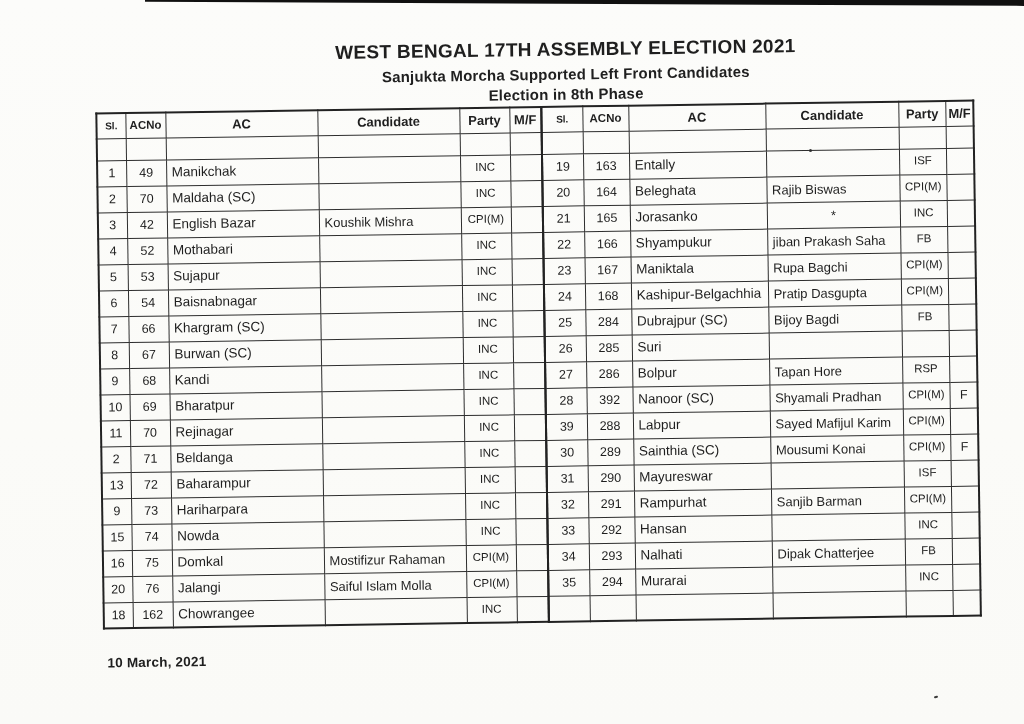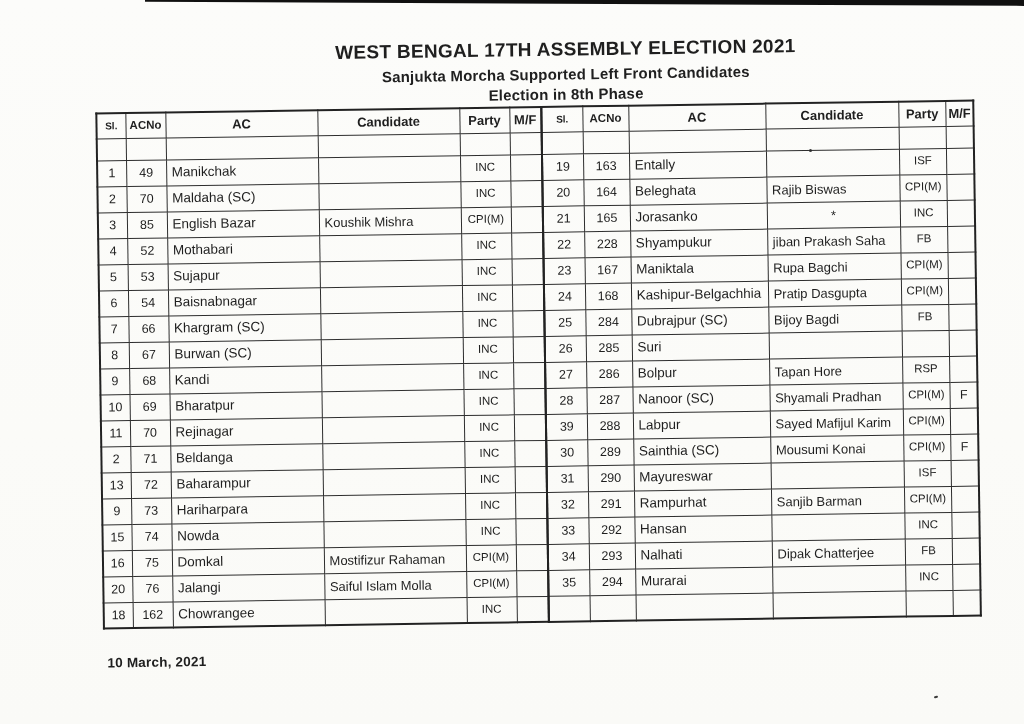--- a/index.html
+++ b/index.html
@@ -114,21 +114,21 @@
             <tr>
               <td class="col-sl">2</td>
               <td class="col-acno">70</td>
               <td class="col-ac">Maldaha (SC)</td>
               <td class="col-candidate"></td>
               <td class="col-party">INC</td>
               <td class="col-mf"></td>
             </tr>
             <tr>
               <td class="col-sl">3</td>
-              <td class="col-acno">85</td>
+              <td class="col-acno">42</td>
               <td class="col-ac">English Bazar</td>
               <td class="col-candidate">Koushik Mishra</td>
               <td class="col-party">CPI(M)</td>
               <td class="col-mf"></td>
             </tr>
             <tr>
               <td class="col-sl">4</td>
               <td class="col-acno">52</td>
               <td class="col-ac">Mothabari</td>
               <td class="col-candidate"></td>
@@ -297,21 +297,21 @@
             <tr>
               <td class="col-sl">21</td>
               <td class="col-acno">165</td>
               <td class="col-ac">Jorasanko</td>
               <td class="col-candidate center">*</td>
               <td class="col-party">INC</td>
               <td class="col-mf"></td>
             </tr>
             <tr>
               <td class="col-sl">22</td>
-              <td class="col-acno">228</td>
+              <td class="col-acno">166</td>
               <td class="col-ac">Shyampukur</td>
               <td class="col-candidate">jiban Prakash Saha</td>
               <td class="col-party">FB</td>
               <td class="col-mf"></td>
             </tr>
             <tr>
               <td class="col-sl">23</td>
               <td class="col-acno">167</td>
               <td class="col-ac">Maniktala</td>
               <td class="col-candidate">Rupa Bagchi</td>
@@ -345,21 +345,21 @@
             <tr>
               <td class="col-sl">27</td>
               <td class="col-acno">286</td>
               <td class="col-ac">Bolpur</td>
               <td class="col-candidate">Tapan Hore</td>
               <td class="col-party">RSP</td>
               <td class="col-mf"></td>
             </tr>
             <tr>
               <td class="col-sl">28</td>
-              <td class="col-acno">287</td>
+              <td class="col-acno">392</td>
               <td class="col-ac">Nanoor (SC)</td>
               <td class="col-candidate">Shyamali Pradhan</td>
               <td class="col-party">CPI(M)</td>
               <td class="col-mf">F</td>
             </tr>
             <tr>
               <td class="col-sl">39</td>
               <td class="col-acno">288</td>
               <td class="col-ac">Labpur</td>
               <td class="col-candidate">Sayed Mafijul Karim</td>

